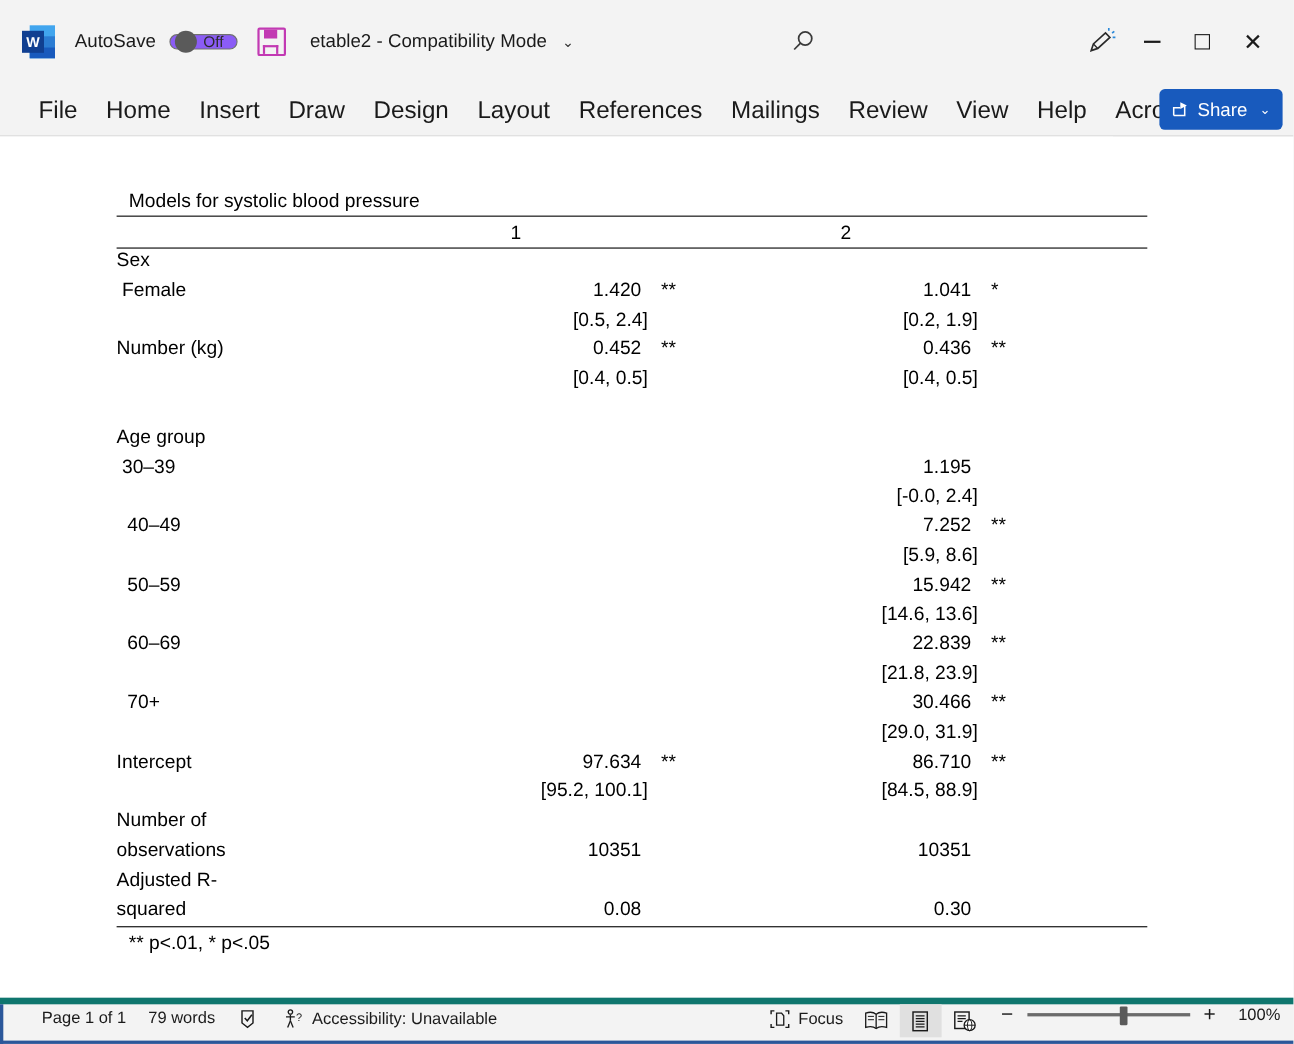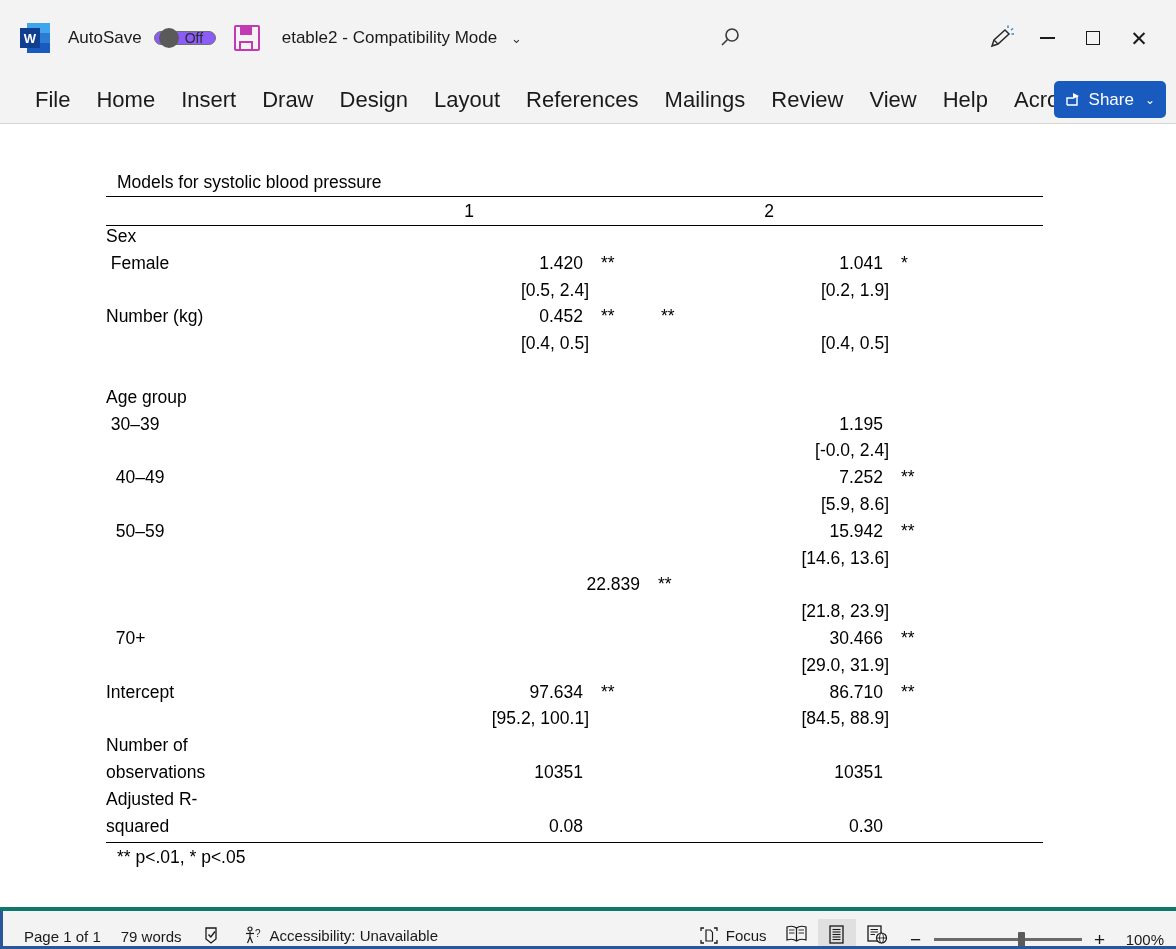--- a/index.html
+++ b/index.html
@@ -180,23 +180,23 @@
   .row .st2 { width: 60px; padding-left: 12px; }
   .row.ci .v1, .row.ci .v2 { padding-right: 0px; }
 
   .footnote {
     padding: 4px 0 0 11px; font-size: 17.5px;
   }
 
   
   .statusbar {
     height: 42px; background: #f3f3f3;
-    border-top: 4px solid #0f766e;
-    display: flex; align-items: flex-end;
-    padding: 0 12px 0 14px;
+    border-top: 6px solid #0f766e;
+    display: flex; align-items: flex-start;
+    padding: 0 12px 0 28px;
     flex: 0 0 auto;
     font-size: 15px; color: #1a1a1a;
     position: relative;
   }
   .sb-item {
     display: flex; align-items: center; gap: 7px;
     padding: 4px 10px; cursor: pointer; white-space: nowrap;
   }
   .sb-spacer { flex: 1 1 auto; }
   .viewmode {
@@ -345,20 +345,21 @@
             <div class="lab"></div>
             <div class="v1">[0.5,  2.4]</div>
             <div class="st1"></div>
             <div class="v2">[0.2,  1.9]</div>
             <div class="st2"></div>
           </div>
           <div class="row">
             <div class="lab">Number (kg)</div>
             <div class="v1">0.452</div>
             <div class="st1">**</div>
+            <div class="v2">0.436</div>
             <div class="st2">**</div>
           </div>
           <div class="row ci">
             <div class="lab"></div>
             <div class="v1">[0.4,  0.5]</div>
             <div class="st1"></div>
             <div class="v2">[0.4,  0.5]</div>
             <div class="st2"></div>
           </div>
           <div class="row">
@@ -411,20 +412,21 @@
             <div class="st2">**</div>
           </div>
           <div class="row ci">
             <div class="lab"></div>
             <div class="v1"></div>
             <div class="st1"></div>
             <div class="v2">[14.6,  13.6]</div>
             <div class="st2"></div>
           </div>
           <div class="row">
+            <div class="lab">  60–69</div>
             <div class="v1"></div>
             <div class="st1"></div>
             <div class="v2">22.839</div>
             <div class="st2">**</div>
           </div>
           <div class="row ci">
             <div class="lab"></div>
             <div class="v1"></div>
             <div class="st1"></div>
             <div class="v2">[21.8,  23.9]</div>

